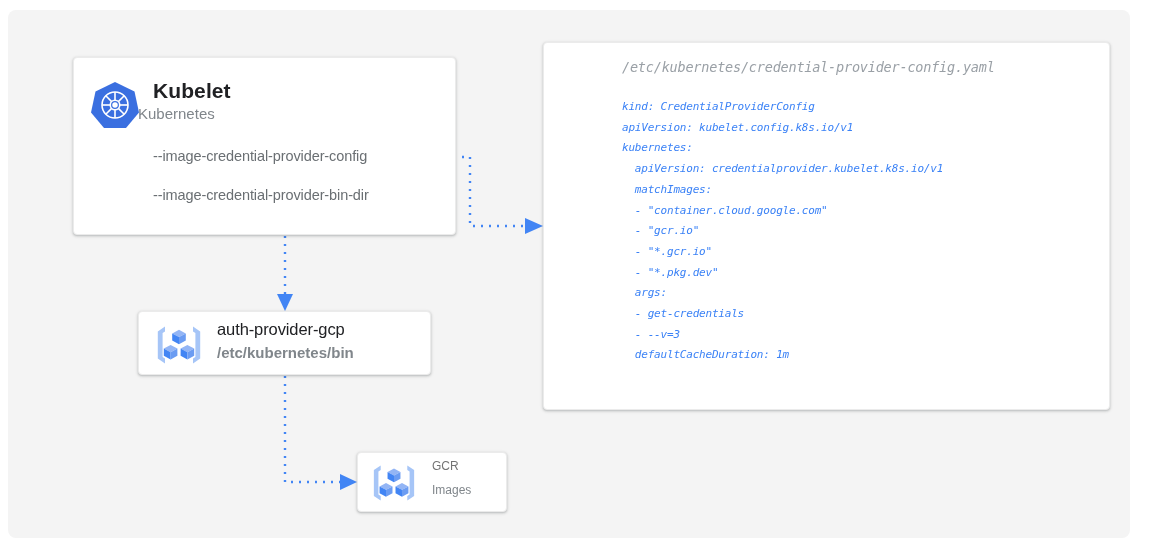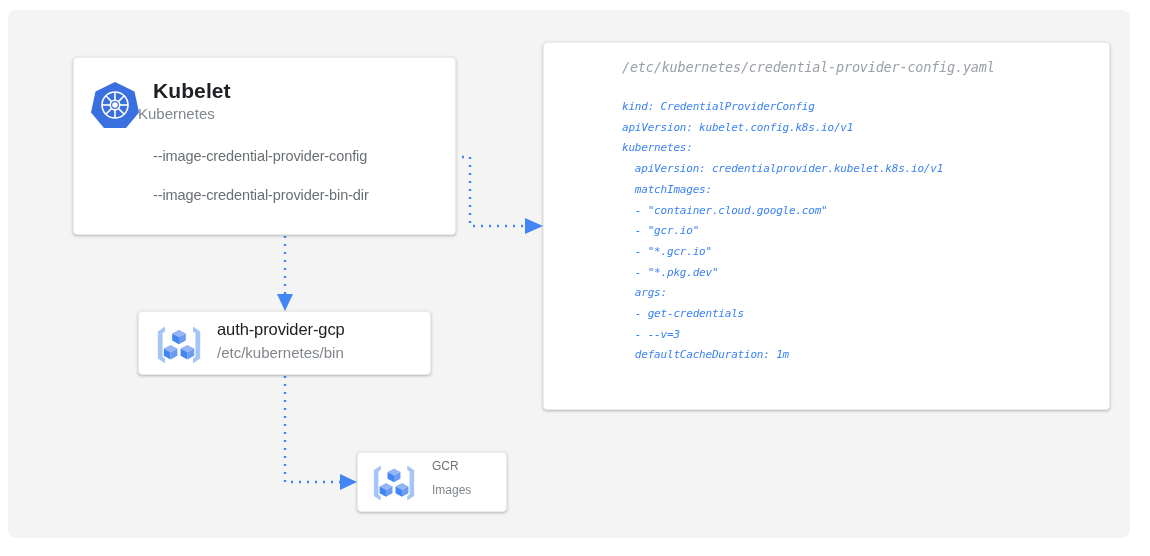--- a/index.html
+++ b/index.html
@@ -107,21 +107,21 @@
     font-weight: 400;
     color: #202124;
     white-space: nowrap;
     letter-spacing: -0.1px;
   }
   #authprovider-subtitle {
     position: absolute;
     left: 78px;
     top: 32px;
     font-size: 15px;
-    font-weight: 400;
+    font-weight: 700;
     color: #80868b;
     white-space: nowrap;
   }
 
   
   #gcr-card {
     left: 357px;
     top: 452px;
     width: 150px;
     height: 60px;

